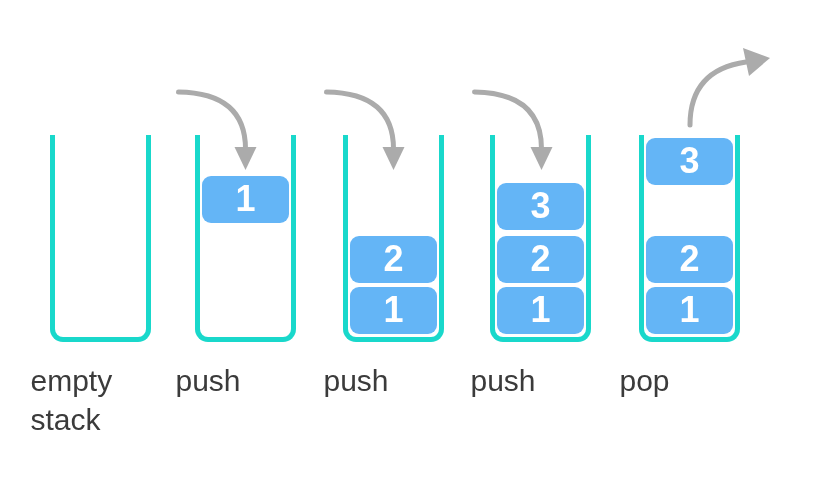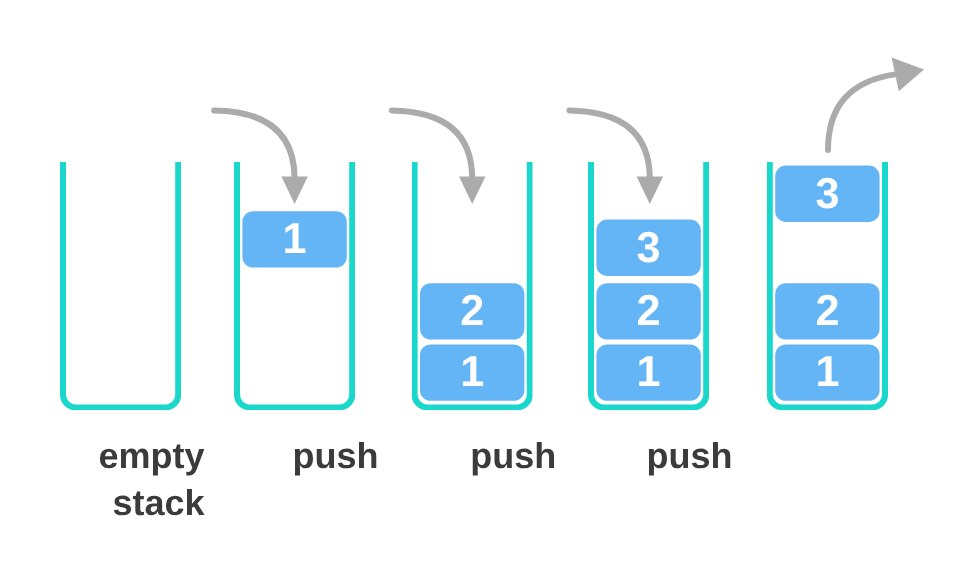--- a/index.html
+++ b/index.html
@@ -67,24 +67,24 @@
   .slot-level1   { top: 152px; }
   .slot-level2   { top: 101px; }
   .slot-level3   { top: 48px;  }
   .slot-entering { top: 41px;  }
   .slot-leaving  { top: 3px;   }
   .stage-label {
     position: absolute;
     top: 226px;
     left: -19.5px;
     width: 140px;
-    text-align: right;
+    text-align: left;
     color: var(--label-color);
     font-size: 30px;
-    font-weight: bold;
+    font-weight: normal;
     line-height: 39px;
   }
   .s1 { left: 50px;  }
   .s2 { left: 195px; }
   .s3 { left: 343px; }
   .s4 { left: 490px; }
   .s5 { left: 639px; }
 </style>
 </head>
 <body>
@@ -143,15 +143,16 @@
     <div class="stage-label">push</div>
   </div>
 
   <div class="stage s5">
     <div class="stack-outline"></div>
     <div class="blocks">
         <div class="block slot-leaving">3</div>
         <div class="block slot-level2">2</div>
         <div class="block slot-level1">1</div>
       </div>
+    <div class="stage-label">pop</div>
   </div>
 
 </div>
 
 </body></html>

